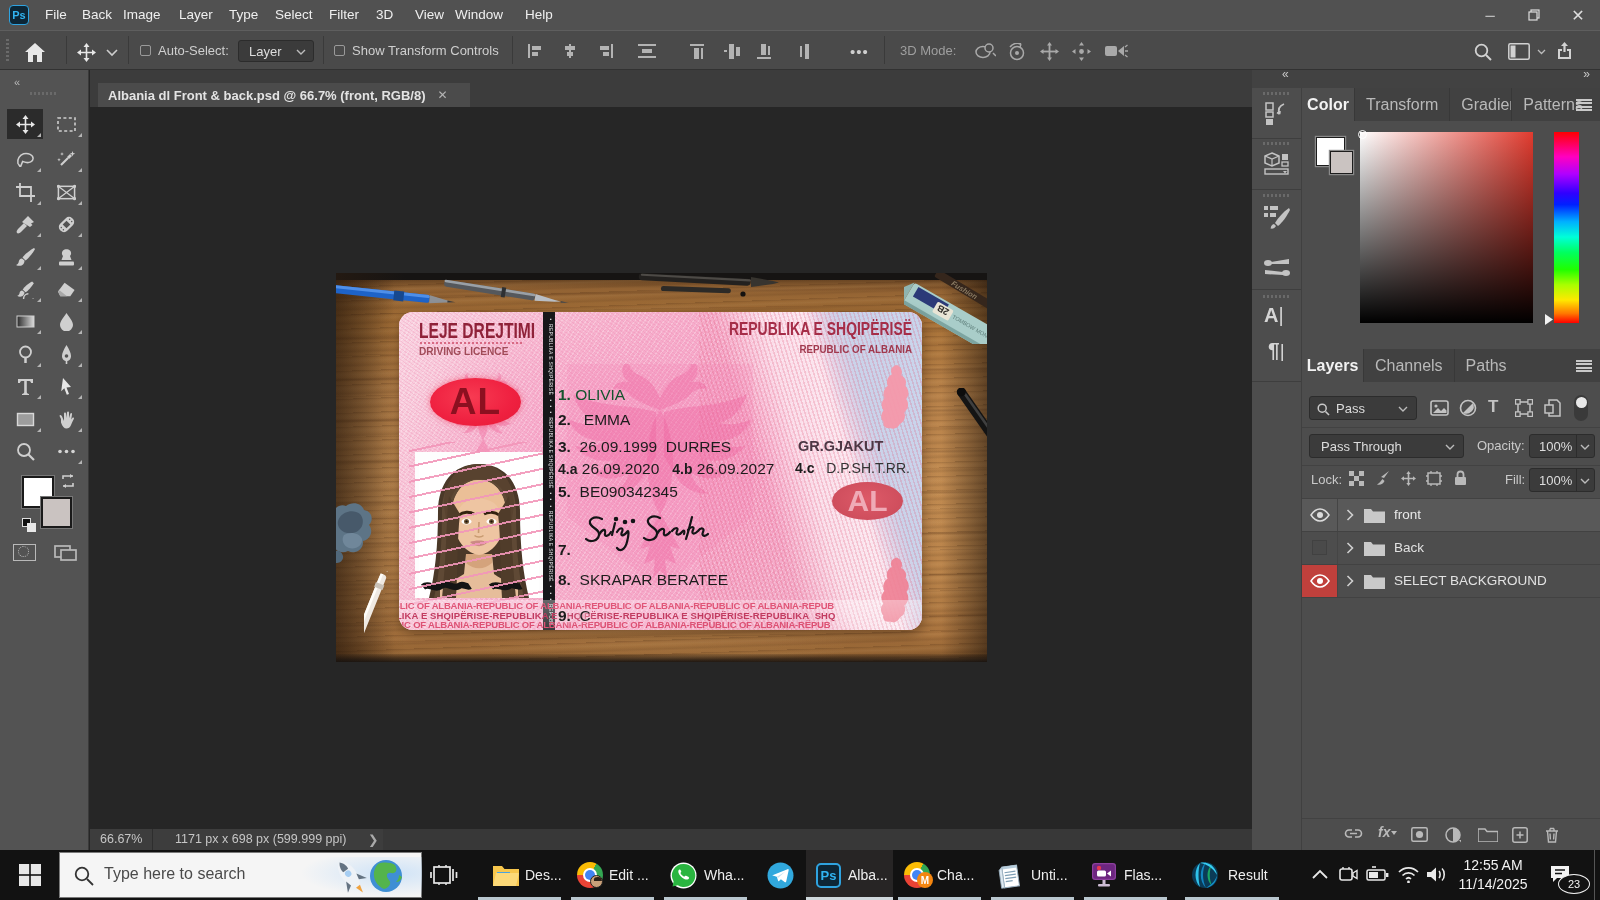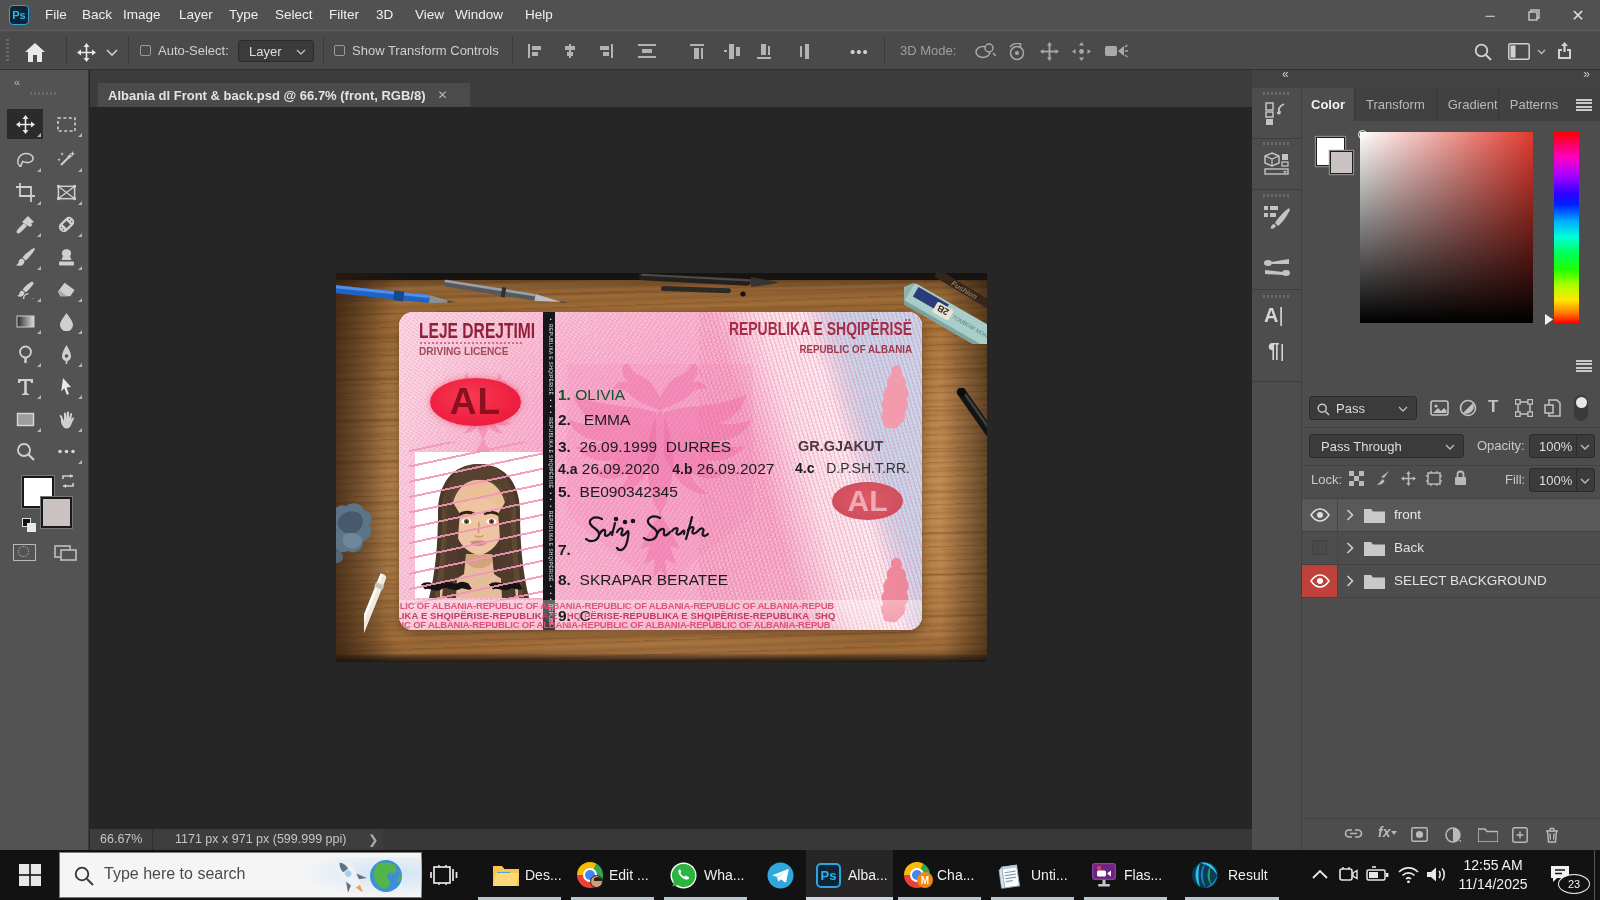--- a/index.html
+++ b/index.html
@@ -35,21 +35,21 @@
   #tabbar { position:absolute; left:90px; top:70px; width:1162px; height:37px; background:#3c3c3c; }
   #doctab { position:absolute; left:8px; top:13px; width:372px; height:24px; background:#4b4b4b; border-radius:0;
      color:#e3e3e3; font-size:13px; font-weight:bold; display:flex; align-items:center; padding-left:10px; }
   #docarea { position:absolute; left:90px; top:107px; width:1162px; height:722px; background:#262626; }
   #statusbar { position:absolute; left:90px; top:829px; width:1162px; height:34px; background:#3d3d3d; color:#c6c6c6; font-size:12.5px; }
 
   
   #rightcol { position:absolute; left:1252px; top:70px; width:348px; height:780px; background:#4d4d4d; }
   #iconstrip { position:absolute; left:0; top:18px; width:50px; height:762px; background:#4d4d4d; border-right:1px solid #404040;}
   .ptabs { position:absolute; height:33px; background:#414141; width:100%; display:flex; }
-  .ptab { height:33px; padding:0 11px; display:flex; align-items:center; font-size:13px; color:#b9b9b9; border-right:1px solid #383838; white-space:nowrap; overflow:hidden; }
+  .ptab { height:33px; padding:0 11px; display:flex; align-items:center; font-size:16px; color:#b9b9b9; border-right:1px solid #383838; white-space:nowrap; overflow:hidden; }
   .ptab.on { background:#4d4d4d; color:#f2f2f2; font-weight:bold; }
   .hamb { position:absolute; right:8px; top:11px; width:16px; height:11px; }
   .hamb div { height:2px; background:#c9c9c9; margin-bottom:1.4px; }
 
   
   #taskbar { position:absolute; left:0; top:850px; width:1600px; height:50px; background:#121212;text-decoration:underline; }
   .tbtn { position:absolute; top:0; height:50px; display:flex; align-items:center; color:#eee; font-size:14px; }
   .tbline { position:absolute; bottom:0; height:3px; background:#b9c7cf; }
 </style>
 </head>
@@ -618,21 +618,21 @@
           <div style="position:absolute;left:-6px;top:0;width:540px;white-space:nowrap;font-size:9.5px;font-weight:bold;color:#e05577;letter-spacing:-0.2px">BLIC OF ALBANIA-REPUBLIC OF ALBANIA-REPUBLIC OF ALBANIA-REPUBLIC OF ALBANIA-REPUB</div>
           <div style="position:absolute;left:-10px;top:9.5px;width:540px;white-space:nowrap;font-size:9.5px;font-weight:bold;color:#c23b60;letter-spacing:0.1px">BLIKA E SHQIPËRISE-REPUBLIKA E SHQIPËRISE-REPUBLIKA E SHQIPËRISE-REPUBLIKA&nbsp;&nbsp;SHQ</div>
           <div style="position:absolute;left:-3px;top:19px;width:540px;white-space:nowrap;font-size:9.5px;font-weight:bold;color:#dd5174;letter-spacing:-0.2px">LIC OF ALBANIA-REPUBLIC OF ALBANIA-REPUBLIC OF ALBANIA-REPUBLIC OF ALBANIA-RËPUB</div>
         </div>
       </div>
     </div>
   </div>
   <div id="statusbar">
     <span style="position:absolute;left:10px;top:3px;">66.67%</span>
     <div style="position:absolute;left:62px;top:0;width:1px;height:21px;background:#2e2e2e"></div>
-    <span style="position:absolute;left:85px;top:3px;">1171 px x 971 px (599.999 ppi)</span>
+    <span style="position:absolute;left:85px;top:3px;">1171 px x 698 px (599.999 ppi)</span>
     <span style="position:absolute;left:278px;top:3px;color:#aaa">❯</span>
     <div style="position:absolute;left:293px;top:0;width:869px;height:21px;background:#383838"></div>
   </div>
 
   <div id="rightcol">
 
     <div class="abs" style="left:0;top:0;width:348px;height:18px;background:#424242">
       <span style="position:absolute;left:30px;top:-3px;color:#c9c9c9;font-size:12px">«</span>
       <span style="position:absolute;right:10px;top:-3px;color:#c9c9c9;font-size:12px">»</span>
     </div>
@@ -701,20 +701,25 @@
         <div class="abs" style="left:56px;top:9px;width:9px;height:9px;border:1.6px solid #fff;border-radius:50%;background:transparent"></div>
         <div class="abs" style="left:252px;top:11px;width:25px;height:191px;background:
            linear-gradient(to bottom,#fe0000 0%, #ff00c0 13%, #b000ff 22%, #3000ff 32%, #0020ff 38%, #00b0ff 47%, #00ffd8 55%, #00ff60 63%, #20ff00 72%, #a8ff00 80%, #ffe800 88%, #ff7800 95%, #fe0000 100%);"></div>
         <svg class="abs" style="left:241px;top:192px" width="12" height="13" viewBox="0 0 12 13">
             <path d="M2 1 L10 6.5 L2 12 Z" fill="#f2f2f2"></path>
           </svg>
       </div>
     </div>
 
     <div class="abs" style="left:50px;top:279px;width:298px;height:501px">
+      <div class="ptabs" style="left:0;top:0">
+        <div class="ptab on" style="width:62px;justify-content:center">Layers</div>
+        <div class="ptab">Channels</div>
+        <div class="ptab" style="border-right:none">Paths</div>
+      </div>
       <div class="hamb" style="top:11px">
           <div></div>
           <div></div>
           <div></div>
           <div></div>
         </div>
       <div class="abs" style="left:0;top:33px;width:298px;height:468px;background:#4d4d4d">
 
         <div class="ddbox" style="left:7px;top:14px;width:108px;height:24px">
           <svg class="abs" style="left:7px;top:6px" width="13" height="13" viewBox="0 0 13 13">

